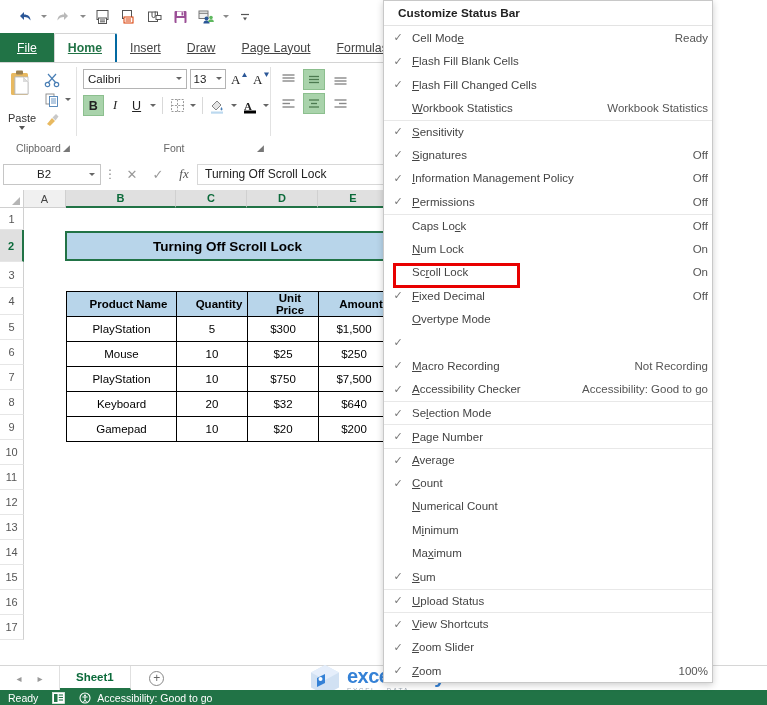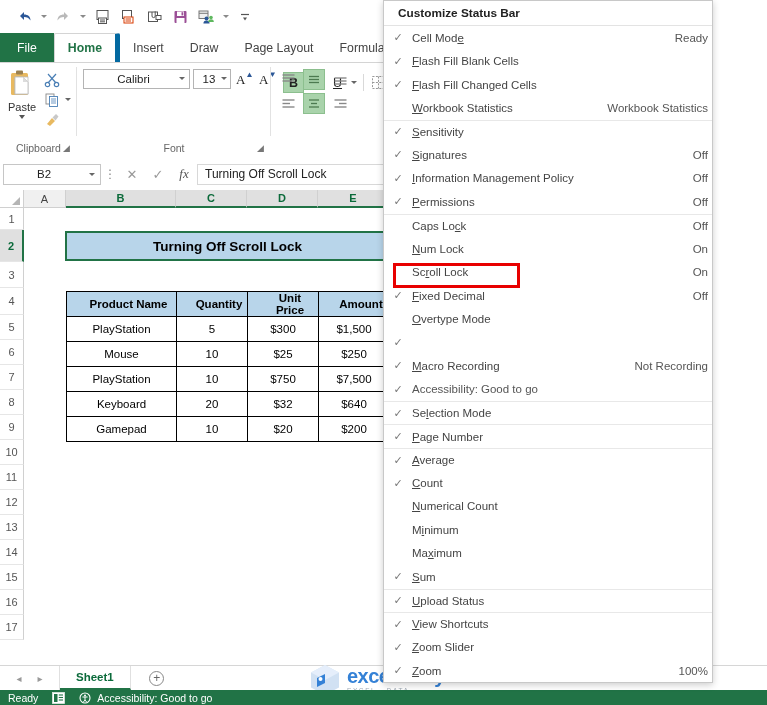--- a/index.html
+++ b/index.html
@@ -26,29 +26,29 @@
     border-right: 3px solid transparent; border-top: 3.5px solid #8a8a8a;
   }
 
   
   .tabstrip {
     position: absolute; left: 0; top: 33px; width: 390px; height: 29px;
     display: flex; align-items: flex-end; background: #fff;
   }
   .tab {
     height: 29px; padding: 0 13px; display: flex; align-items: center;
-    font-size: 12.3px; color: #444; cursor: default; white-space: nowrap;
+    font-size: 12.3px; color: #444; cursor: default; white-space: nowrap; text-decoration: underline;
   }
   .tab.file {
     background: #217346; color: #fff; font-size: 12.3px;
     padding: 0 17px; height: 29px; align-items:center;
   }
   .tab.active {
     background: #fff; color: #217346; font-weight: 600;
-    border-left: 1px solid #d4d4d4; border-right: 5px solid #0369a1;
+    border-left: 1px solid #d4d4d4; border-right: 2px solid #0369a1;
     border-top: 1px solid #d4d4d4; border-radius: 2px 2px 0 0;
     position: relative; z-index: 3;
   }
 
   
   .ribbon {
     position: absolute; left: 0; top: 62px; width: 390px; height: 93px;
     background: #fff; border-top: 1px solid #d4d4d4; display: flex;
   }
   .rgroup { position: relative; height: 93px; display: flex; flex-direction: column; }
@@ -62,21 +62,21 @@
     position: absolute; right: 4px; bottom: 3px; width: 10px; height: 10px;
     font-size: 9px; color: #777; line-height: 10px;
   }
 
   
   .grp-clipboard { width: 77px; }
   .paste-btn {
     width: 44px; display: flex; flex-direction: column; align-items: center;
     padding-top: 2px; cursor: default;
   }
-  .paste-label { font-size: 11px; color: #333; margin-top: 1px; }
+  .paste-label { font-size: 11px; color: #333; margin-top: 12px; }
   .paste-caret { width: 0;height:0;border-left:3.5px solid transparent;border-right:3.5px solid transparent;border-top:4px solid #555; margin-top:2px; }
   .clip-mini { display: flex; flex-direction: column; width: 32px; padding-top: 3px; gap: 1px; }
   .clip-mini-row { display: flex; align-items: center; height: 19px; }
 
   
   .grp-font { width: 194px; }
   .font-row1 { display: flex; align-items: center; gap: 3px; padding-left: 6px; height: 23px; }
   .fontname-box {
     width: 107px; height: 20px; border: 1px solid #b4b4b4; background: #fff;
     display: flex; align-items: center; padding: 0 4px; font-size: 11.5px; color: #222;
@@ -346,21 +346,21 @@
             </svg>
           </div>
         </div>
       </div>
       <div class="rgroup-label">Clipboard</div>
       <div class="dlg-launcher">◢</div>
       <div class="rgroup-sep"></div>
     </div>
 
     <div class="rgroup grp-font">
-      <div class="rgroup-body" style="flex-direction:row;align-items:stretch;text-align:center;">
+      <div class="rgroup-body" style="flex-direction:column;align-items:stretch;">
         <div class="font-row1">
           <div class="fontname-box">
             <span class="cv">Calibri</span>
             <span class="mini-caret"></span>
           </div>
           <div class="fontsize-box">
             <span class="cv">13</span>
             <span class="mini-caret"></span>
           </div>
           <div class="grow-btn">
@@ -690,20 +690,21 @@
           <span class="csb-check">✓</span>
           <span class="csb-value"></span>
         </div>
         <div class="csb-item">
           <span class="csb-check">✓</span>
           <span class="csb-label"><u>M</u>acro Recording</span>
           <span class="csb-value">Not Recording</span>
         </div>
         <div class="csb-item">
           <span class="csb-check">✓</span>
+          <span class="csb-label"><u>A</u>ccessibility Checker</span>
           <span class="csb-value">Accessibility: Good to go</span>
         </div>
         <div class="csb-item seprow">
           <span class="csb-check">✓</span>
           <span class="csb-label">Se<u>l</u>ection Mode</span>
           <span class="csb-value"></span>
         </div>
         <div class="csb-item seprow">
           <span class="csb-check">✓</span>
           <span class="csb-label"><u>P</u>age Number</span>

